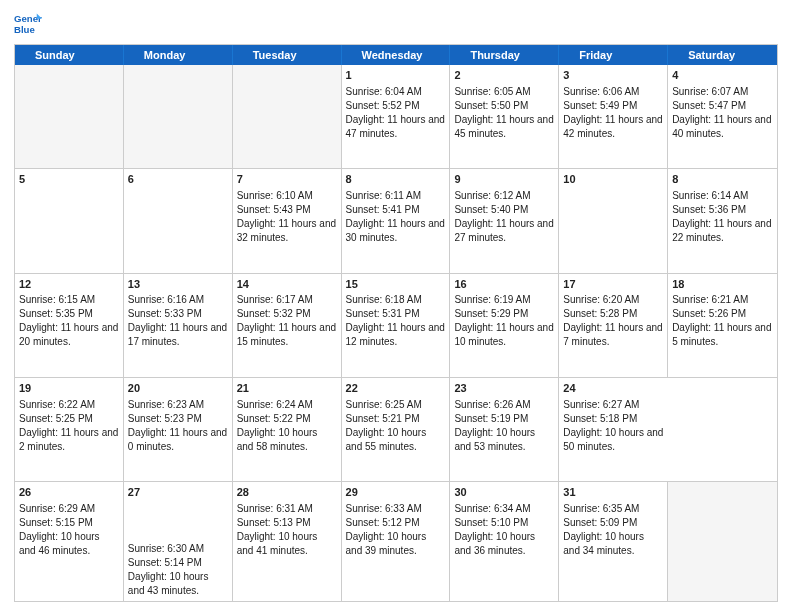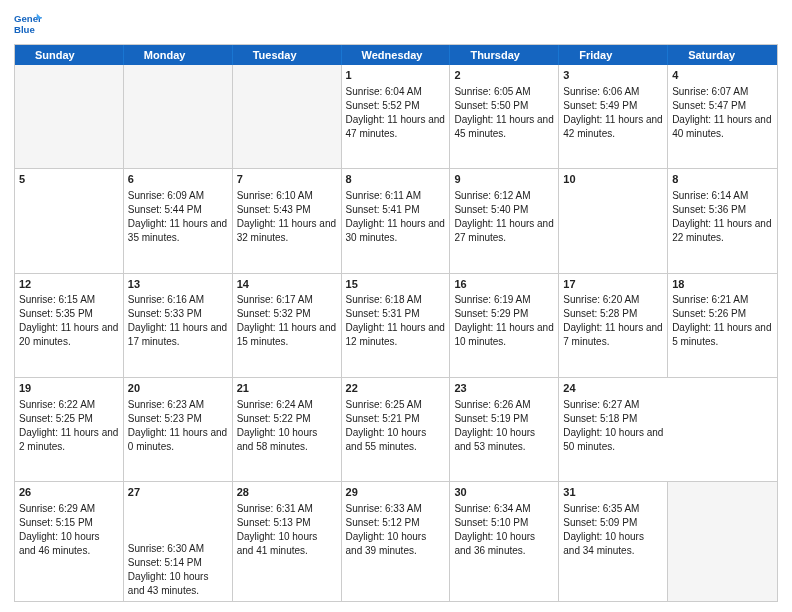--- a/index.html
+++ b/index.html
@@ -156,23 +156,20 @@
 Sunset: 5:47 PM
 Daylight: 11 hours and 40 minutes.</div>
           </div>
         </div>
         <div class="cal-row">
           <div class="cal-cell">
             <div class="day-num">5</div>
           </div>
           <div class="cal-cell">
             <div class="day-num">6</div>
-            <div class="cell-text" style="white-space: pre-line;">Sunrise: 6:09 AM
-Sunset: 5:44 PM
-Daylight: 11 hours and 35 minutes.</div>
           </div>
           <div class="cal-cell">
             <div class="day-num">7</div>
             <div class="cell-text" style="white-space: pre-line;">Sunrise: 6:10 AM
 Sunset: 5:43 PM
 Daylight: 11 hours and 32 minutes.</div>
           </div>
           <div class="cal-cell">
             <div class="day-num">8</div>
             <div class="cell-text" style="white-space: pre-line;">Sunrise: 6:11 AM

